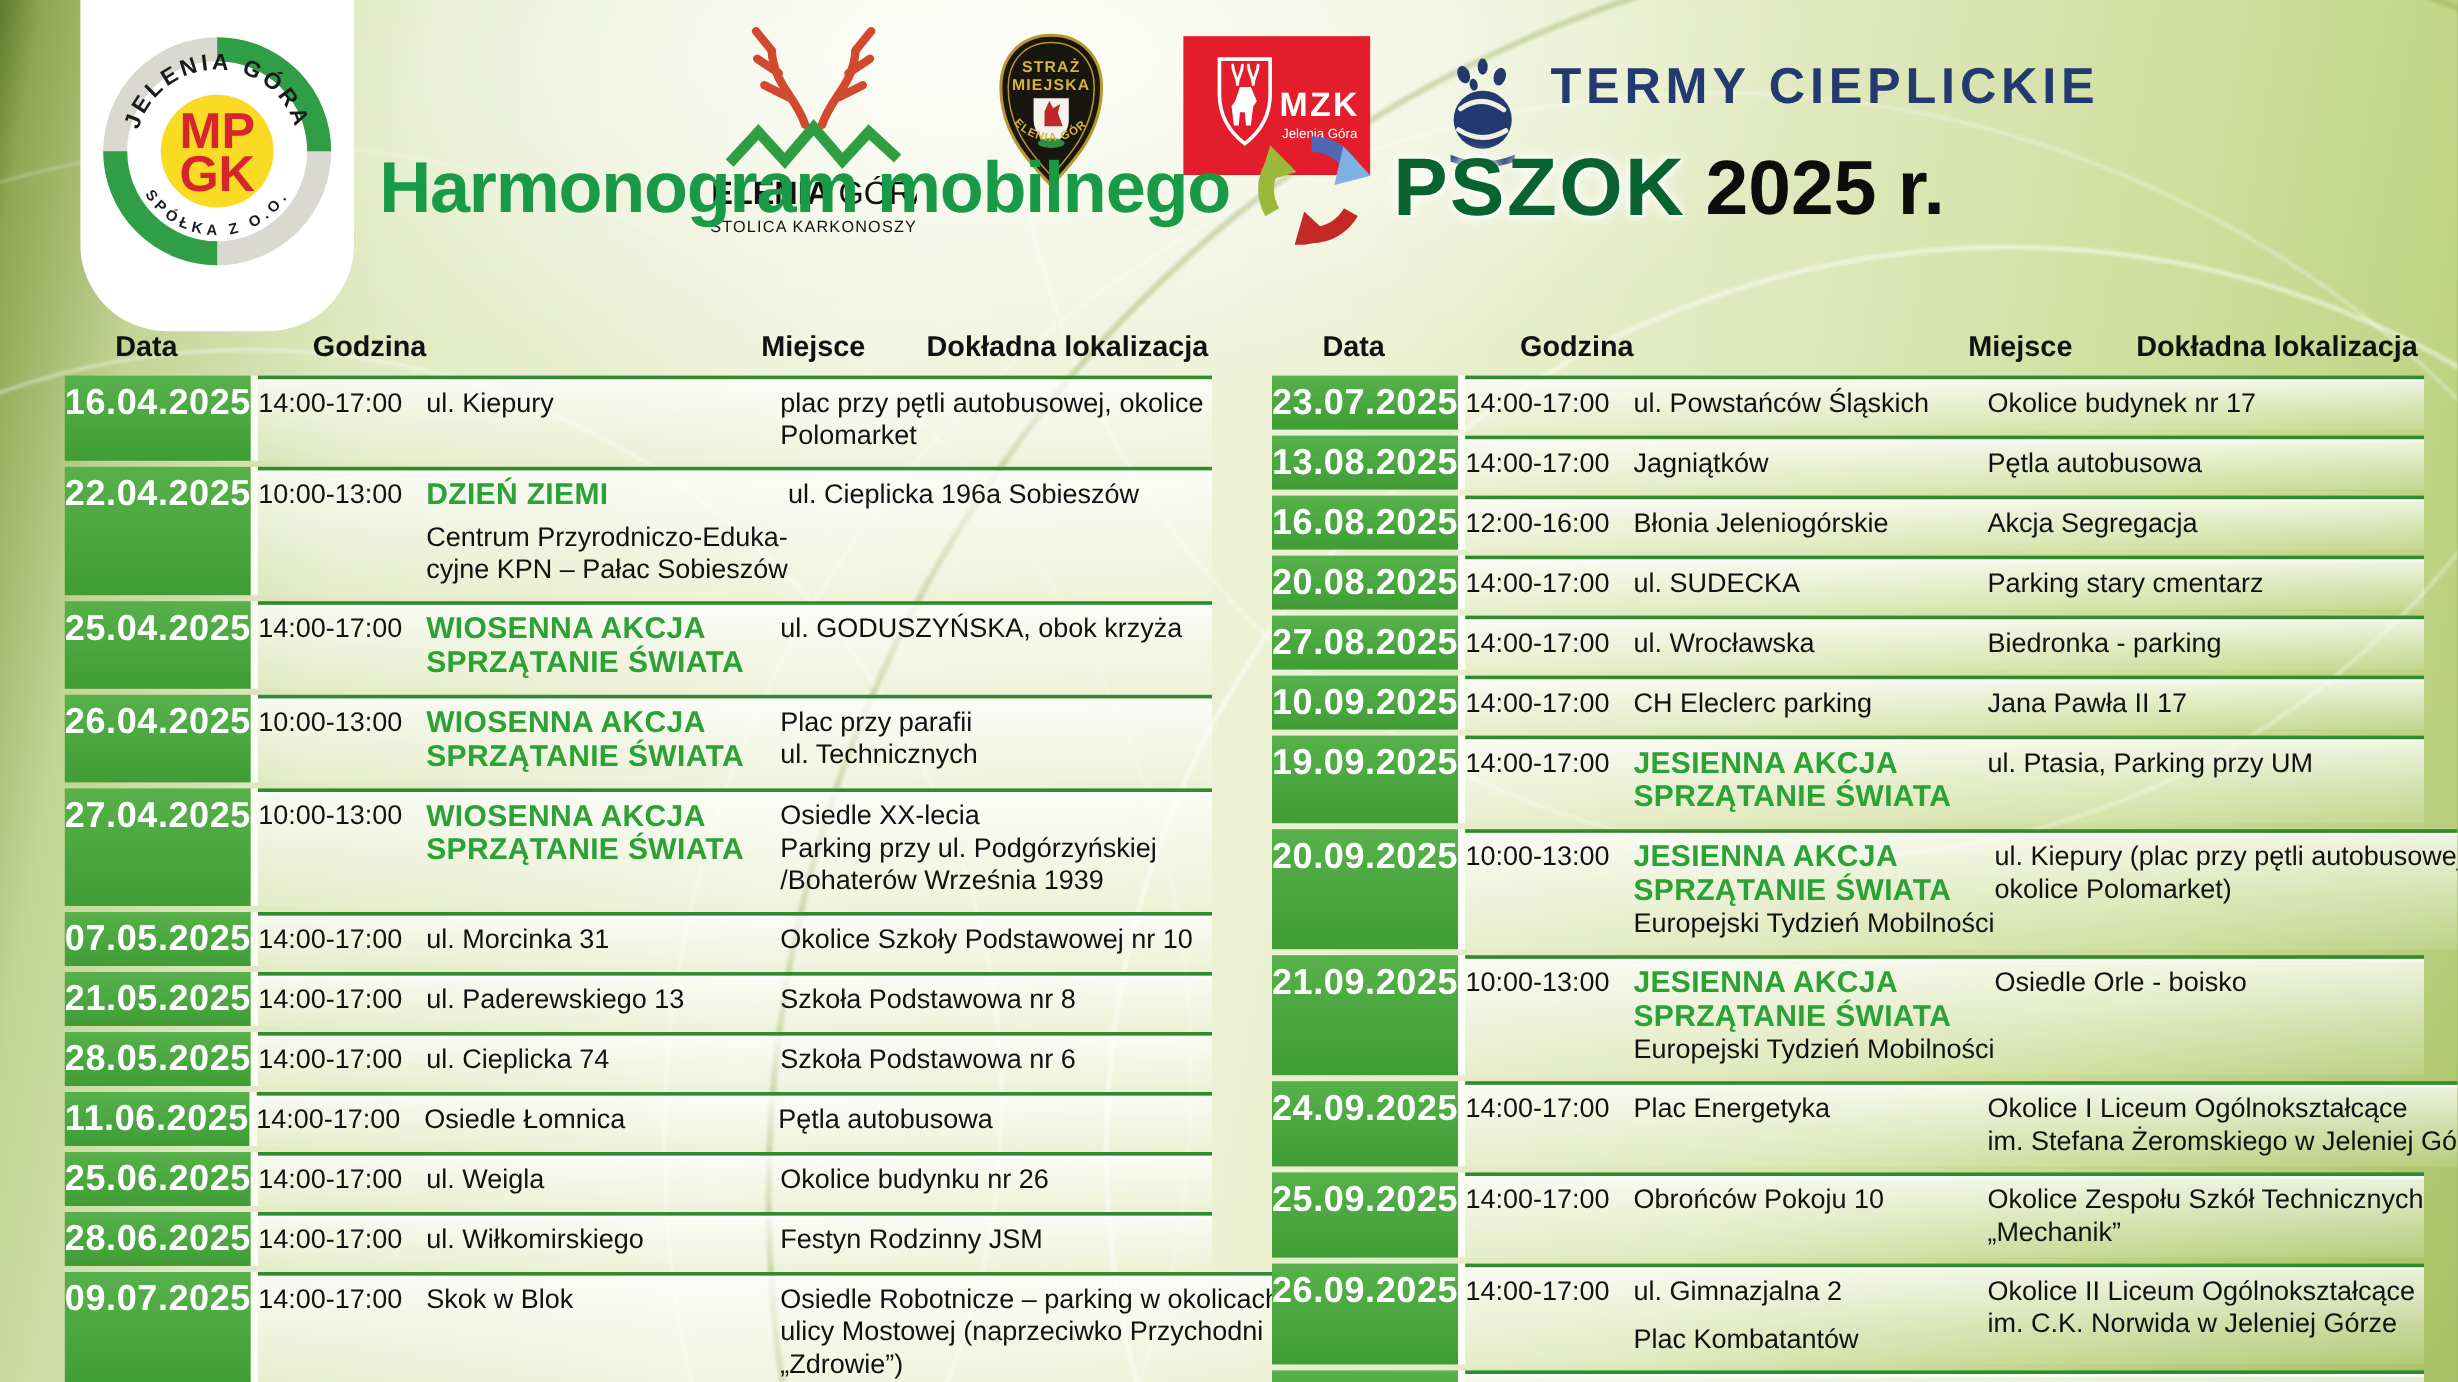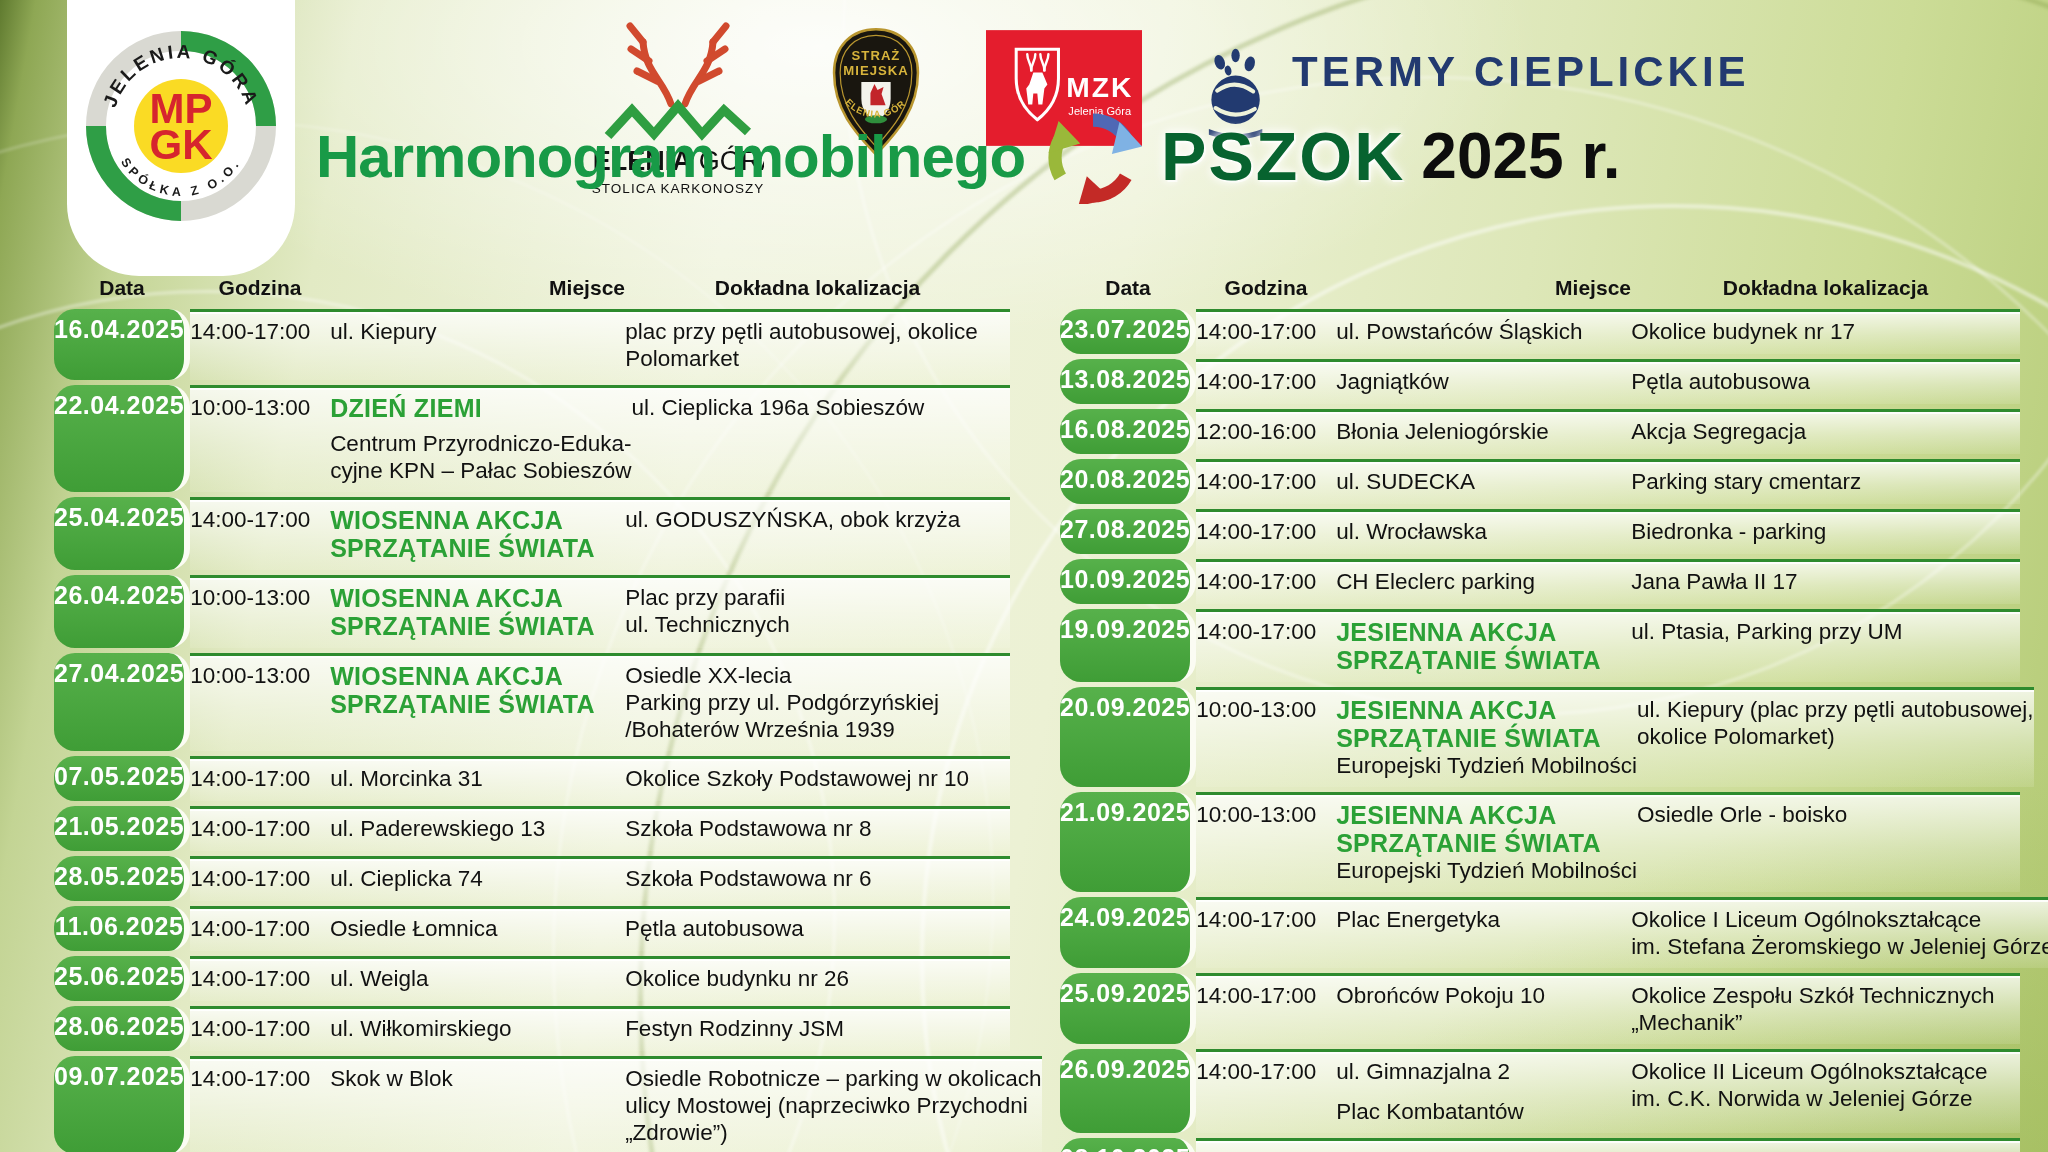--- a/index.html
+++ b/index.html
@@ -36,29 +36,29 @@
   .title .t1{font-size:60px;font-weight:bold;color:#189a47;letter-spacing:-1px;}
   .title .pszok{font-size:68px;font-weight:bold;color:#07632f;letter-spacing:2px;
     text-shadow:0 0 8px #fff,0 0 14px rgba(255,255,255,.9),2px 2px 0 rgba(255,255,255,.7);}
   .title .year{font-size:64px;font-weight:bold;color:#0d0d0d;}
 
   
   .tables{position:absolute;left:54px;top:276px;width:1966px;display:flex;gap:50px;align-items:flex-start;z-index:2;}
   .table{display:flex;flex-direction:column;}
   .table-left{width:956px;}
   .table-right{width:960px;}
-  .t-head{display:flex;padding-bottom:9px;font-size:21px;font-weight:bold;color:#111;}
+  .t-head{display:flex;padding-bottom:9px;font-size:24px;font-weight:bold;color:#111;gap:48px;}
   .h-date{flex:0 0 136px;text-align:center;}
   .h-time{flex:0 0 140px;text-align:center;}
   .h-place{flex:0 0 295px;text-align:right;}
   .h-loc{flex:1;text-align:center;}
   .t-row{display:flex;margin-bottom:5px;}
   .cell-date{flex:0 0 130px;background:linear-gradient(180deg,#57b14b,#3f9d36);
-    border-right:6px solid #fbfcf3;color:#fff;font-weight:bold;font-size:25px;
-    text-align:center;padding-top:6px;letter-spacing:.5px;border-radius:21px;}
+    border-right:6px solid #fbfcf3;color:#fff;font-weight:bold;font-size:30px;
+    text-align:center;padding-top:6px;letter-spacing:.5px;}
   .cell-body{flex:1;display:flex;border-top:3px solid #2e8b2e;
     box-shadow:inset 0 2px 0 rgba(255,255,255,.85);
     background:linear-gradient(180deg,rgba(255,255,255,.78),rgba(255,255,255,.38) 55%,rgba(250,253,240,.12));
     padding:6px 0 8px;min-height:28px;}
   .cell-time{flex:0 0 140px;font-size:22.5px;color:#111;line-height:27px;white-space:nowrap;}
   .cell-place{flex:0 0 295px;}
   .cell-loc{flex:1;}
   .ln{font-size:22.5px;color:#111;line-height:27px;white-space:nowrap;}
   .ln.event{font-size:25px;font-weight:bold;color:#2ba136;line-height:28px;letter-spacing:.3px;}
   .ln.sub{margin-top:8px;}

